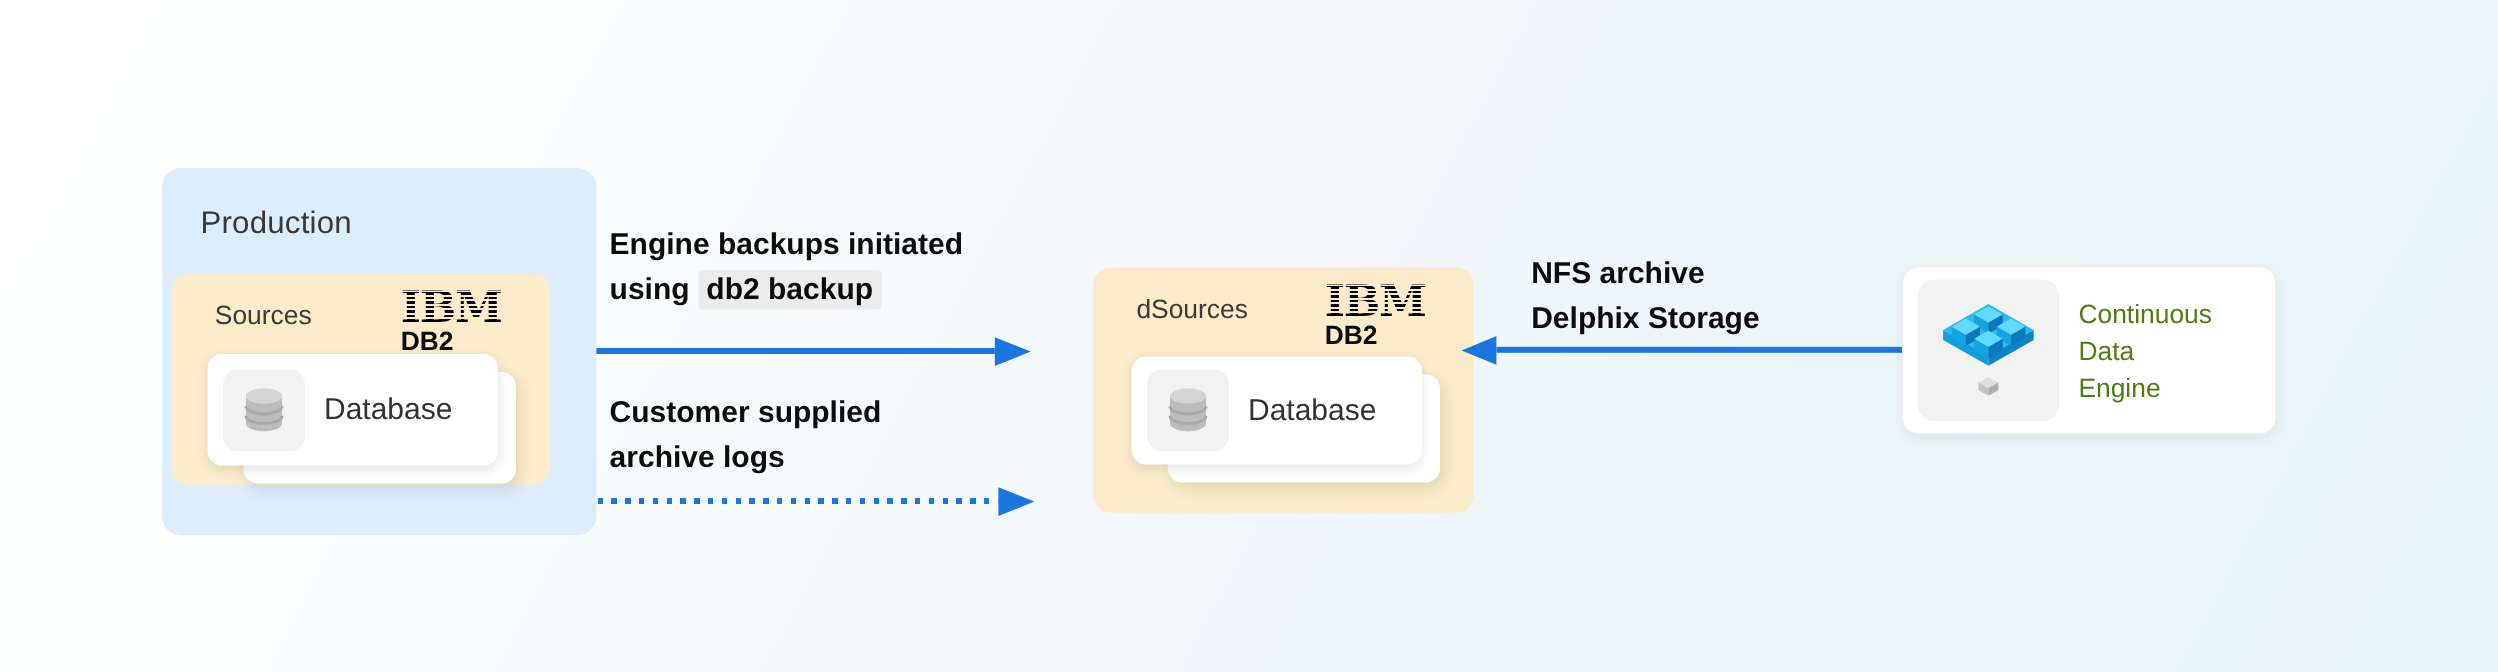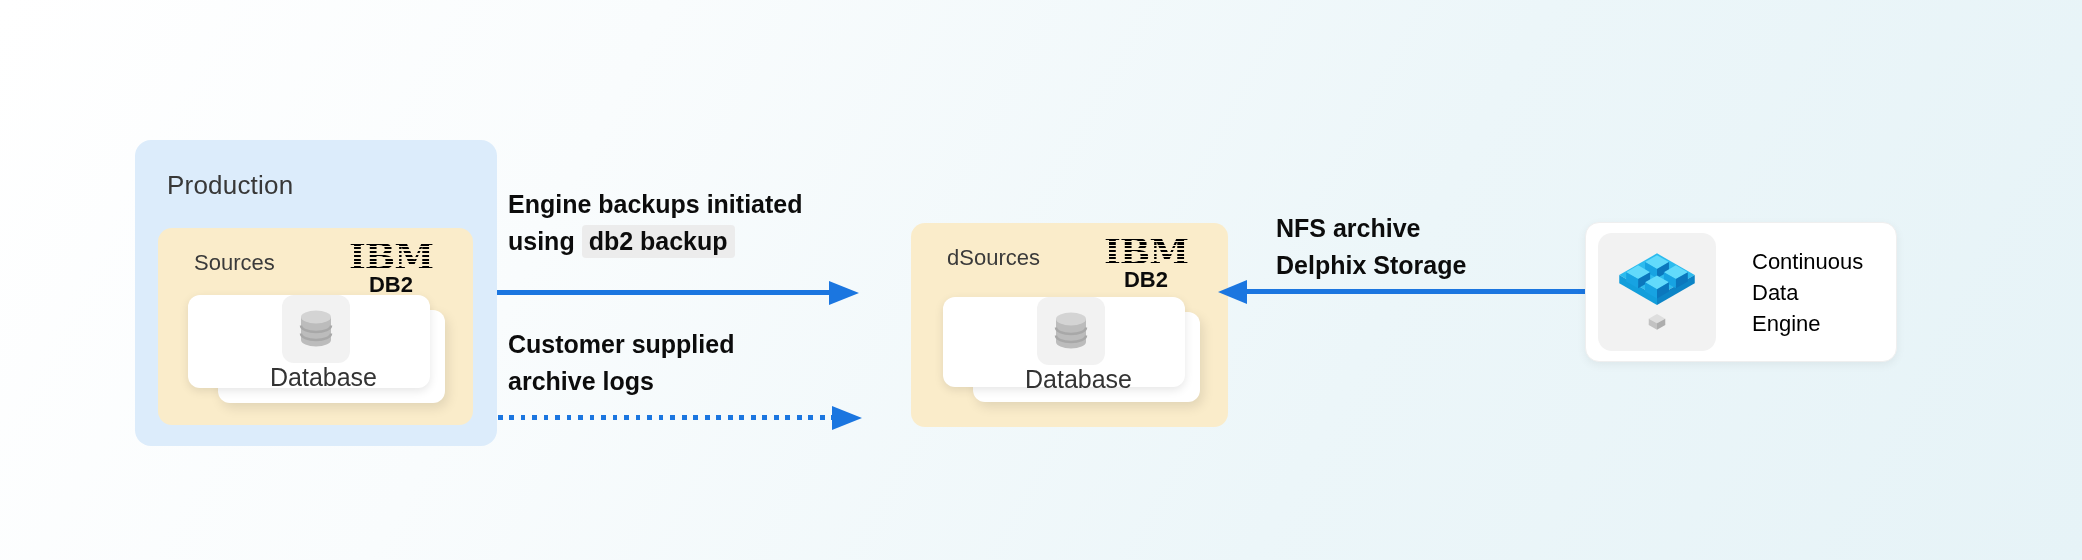--- a/index.html
+++ b/index.html
@@ -16,48 +16,48 @@
     position:absolute; left:135px; top:140px; width:362px; height:306px;
     background:var(--production-bg,#dcecfb); border-radius:16px;padding-left:36px;
   }
   .group-title {
     position:absolute; left:32px; top:30px;
     font-size:26px; color:#383838; letter-spacing:.2px;
   }
   .subgroup {
     position:absolute; background:var(--sources-bg,#faecca); border-radius:14px;
   }
-  .subgroup.sources { left:23px; top:88px; width:315px; height:197px; }
+  .subgroup.sources { left:8px; top:88px; width:315px; height:176px; }
   .subgroup.dsources { left:911px; top:223px; width:317px; height:204px; }
   .subgroup-header {
     position:absolute; left:0; right:0; top:0;
     display:flex; justify-content:space-between; align-items:flex-start;
     padding:14px 40px 0 36px;
   }
   .subgroup-title { font-size:22px; color:#3a3a3a; margin-top:8px; }
 
   
-  .ibm-db2 { display:flex; flex-direction:column; align-items:center; line-height:1; }
+  .ibm-db2 { display:flex; flex-direction:column; align-items:flex-start; line-height:1; }
   .ibm-mark {
     position:relative; font-family:"DejaVu Serif", serif; font-weight:700;
     font-size:36px; line-height:.82; letter-spacing:-1px; color:#000;
   }
   .ibm-mark::after {
     content:""; position:absolute; inset:-2px 0 -2px 0;
     background:repeating-linear-gradient(to bottom,
       transparent 0 2.1px, var(--sources-bg,#faecca) 2.1px 3.7px);
   }
   .db2-mark { font-weight:700; font-size:22px; color:#0b0b0b; margin-top:2px; }
 
   
   .card { position:absolute; background:#ffffff; border-radius:12px; }
   .card-back { box-shadow:3px 5px 12px rgba(0,0,0,.10); }
   .card-front {
     box-shadow:0 3px 10px rgba(0,0,0,.10);
-    display:flex; align-items:center; padding-left:13px;flex-direction:column;
+    display:flex; align-items:center; padding-left:13px;
   }
   .sources .card-back  { left:60px; top:82px; width:227px; height:93px; }
   .sources .card-front { left:30px; top:67px; width:242px; height:93px; }
   .dsources .card-back  { left:62px; top:89px; width:227px; height:90px; }
   .dsources .card-front { left:32px; top:74px; width:242px; height:90px; }
   .icon-tile {
     width:68px; height:68px; border-radius:12px; background:var(--tile-bg,#f2f2f2);
     display:flex; align-items:center; justify-content:center; flex:0 0 auto;
   }
   .card-label { font-size:25px; color:#333; margin-left:16px; }
@@ -102,21 +102,21 @@
   .engine-card {
     position:absolute; left:1585px; top:222px; width:312px; height:140px;
     background:#ffffff; border:1px solid #efefef; border-radius:14px;
     box-shadow:0 3px 10px rgba(0,0,0,.06);
     display:flex; align-items:center; padding-left:12px;
   }
   .engine-tile {
     width:118px; height:118px; border-radius:14px; background:var(--tile-bg,#f2f2f2);
     display:flex; align-items:center; justify-content:center; flex:0 0 auto;
   }
-  .engine-label { margin-left:36px; font-size:22px; line-height:31px; color:#000000; }
+  .engine-label { margin-left:16px; font-size:22px; line-height:31px; color:#4d7c0f; }
 </style>
 </head>
 <body>
 
 <div class="canvas">
 
   <section class="group-production">
     <div class="group-title">Production</div>
 
     <div class="subgroup sources">

